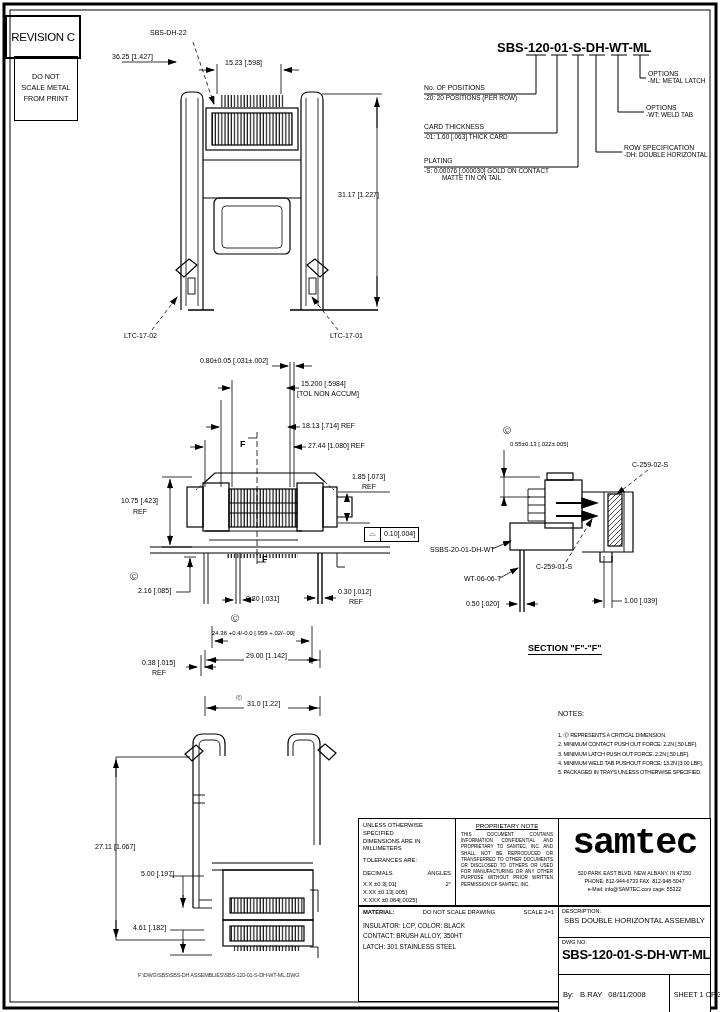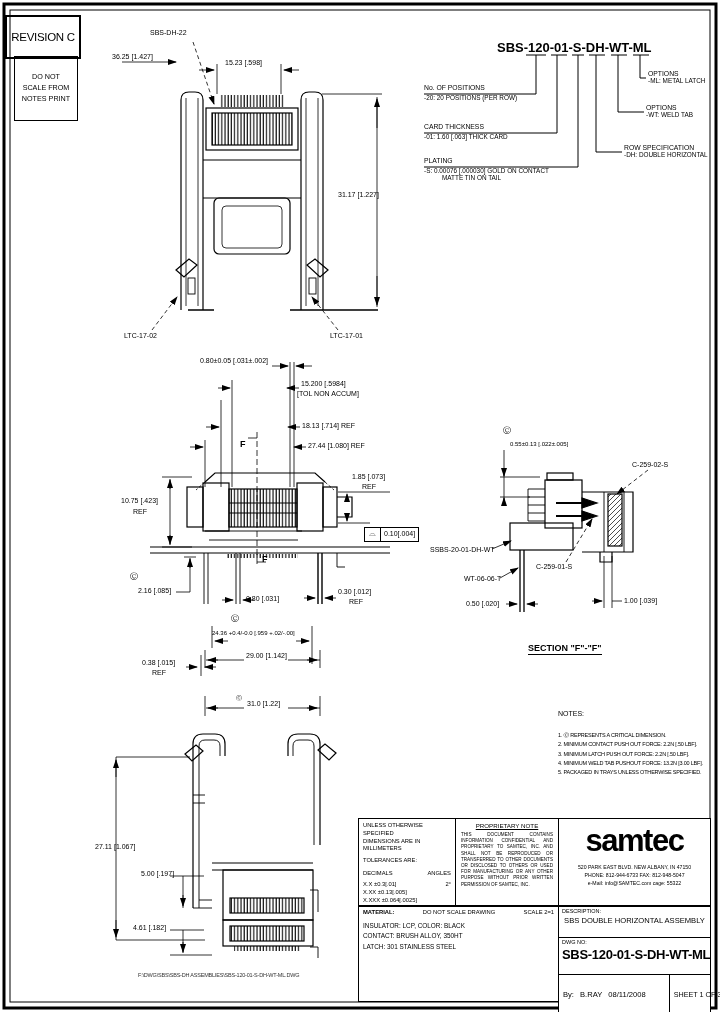--- a/index.html
+++ b/index.html
@@ -15,21 +15,21 @@
   .bigtitle{font-size:11px;font-weight:bold;letter-spacing:-0.4px;line-height:1.05;text-align:center;white-space:nowrap;}
   .pn{font-size:13px;font-weight:bold;letter-spacing:0;white-space:nowrap;}
   .u{text-decoration:underline;}
   .notes{font-size:5.5px;letter-spacing:-0.2px;line-height:1.7;white-space:nowrap;}
   .tb{position:absolute;border:1px solid #000;box-sizing:border-box;background:#fff;}
   .tbsmall{font-size:5.8px;line-height:1.35;}
   .gdt{position:absolute;display:flex;border:1px solid #000;background:#fff;height:13px;align-items:stretch;}
   .gdt .c1{width:15px;border-right:1px solid #000;text-align:center;font-size:8px;line-height:12px;}
   .gdt .c2{padding:0 3px;font-size:7px;line-height:12px;white-space:nowrap;}
   .secff{font-size:9px;font-weight:bold;border-bottom:1px solid #000;padding-bottom:1px;white-space:nowrap;}
-  .logo{font-size:31px;font-weight:900;letter-spacing:-1.5px;line-height:1;text-align:center;}
+  .logo{font-size:37px;font-weight:900;letter-spacing:-1.5px;line-height:1;text-align:center;font-family:Liberation Mono, monospace;}
   .addr{font-size:5.2px;text-align:center;line-height:1.5;white-space:nowrap;}
   .prop-body{font-size:4.6px;line-height:1.35;text-align:justify;}
 </style>
 </head>
 <body>
 
 <div id="sheet">
 
   <svg id="art" width="720" height="1012" viewBox="0 0 720 1012">
     <defs>
@@ -197,22 +197,22 @@
       <line x1="183" y1="942" x2="183" y2="952" marker-end="url(#ar)"></line>
     </g>
   </svg>
 
   <div class="box" style="left:5px;top:15px;width:76px;height:44px;border-width:2px;display:flex;align-items:center;justify-content:center;">
     <span style="font-size:11.5px;letter-spacing:-0.3px;">REVISION C</span>
   </div>
   <div class="box" style="left:14px;top:56px;width:64px;height:65px;display:flex;align-items:center;justify-content:center;text-align:center;">
     <div style="font-size:7.2px;line-height:1.5;">
       <div>DO NOT</div>
-      <div>SCALE FROM</div>
-      <div>NOTES PRINT</div>
+      <div>SCALE METAL</div>
+      <div>FROM PRINT</div>
     </div>
   </div>
 
   <div class="abs pn" style="left:497px;top:40px;">SBS-120-01-S-DH-WT-ML</div>
 
   <div class="abs" style="left:424px;top:84px;">
     <div class="ctitle">No. OF POSITIONS</div>
     <div class="cval" style="margin-top:3px;">-20: 20 POSITIONS (PER ROW)</div>
   </div>
   <div class="abs" style="left:424px;top:123px;">

